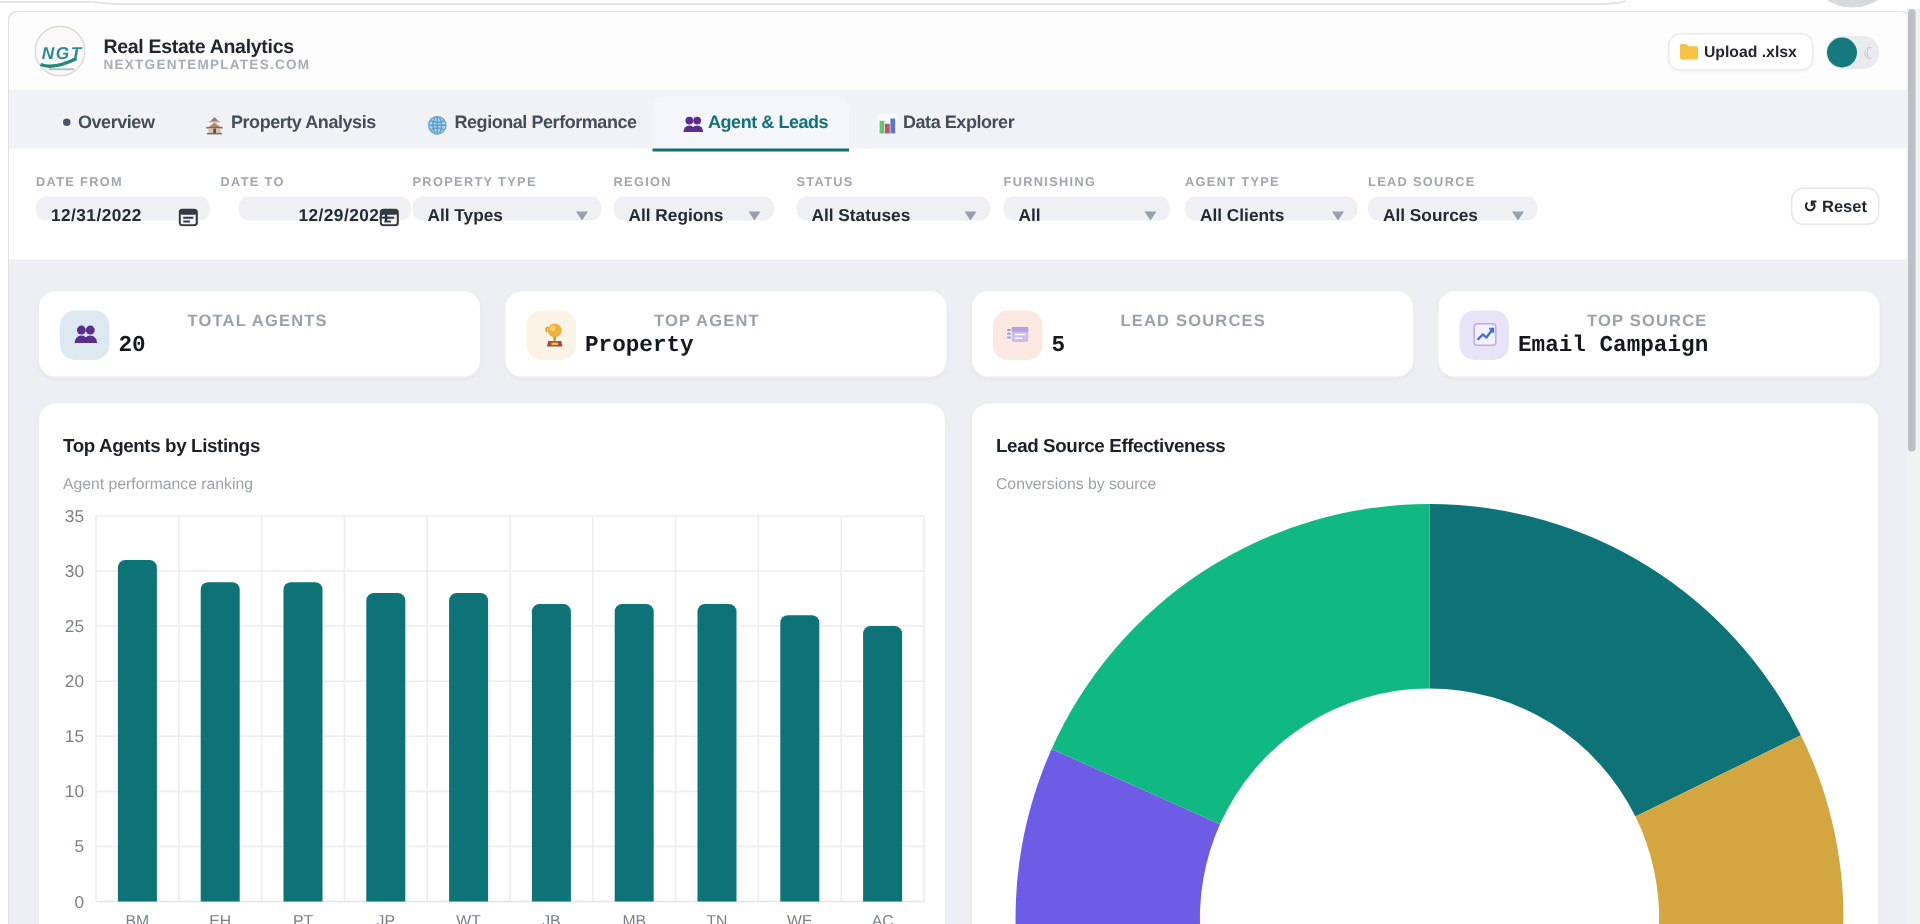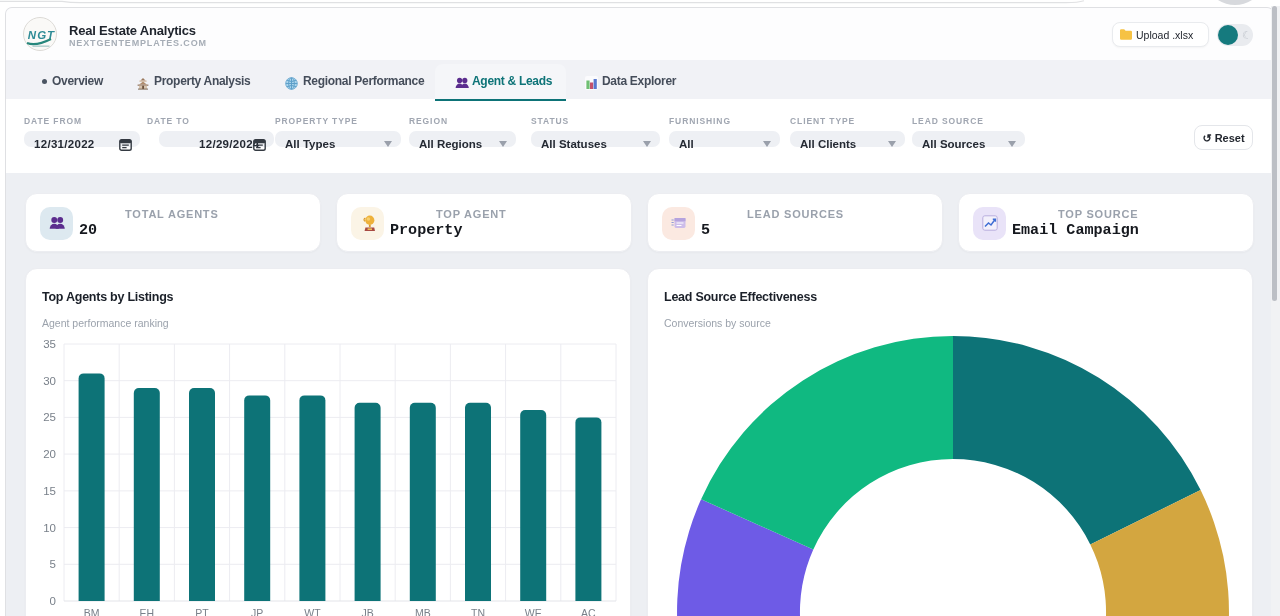--- a/index.html
+++ b/index.html
@@ -51,21 +51,21 @@
     <path d="M 4 26 Q 13 29.5 28 22" fill="none" stroke="#27877c" stroke-width="2.3"></path>
     <rect x="9.5" y="28.5" width="17" height="1.3" fill="#a8c8c6"></rect>
   </svg>
   <div class="abs" style="left:63px;top:14.5px;font-size:13px;font-weight:bold;letter-spacing:-0.2px;color:#20252e;">Real Estate Analytics</div>
   <div class="abs" style="left:63px;top:29.5px;font-size:9px;font-weight:bold;color:#a6adb6;letter-spacing:0.85px;">NEXTGENTEMPLATES.COM</div>
 
   <div class="abs" style="left:1106px;top:14px;width:97px;height:25px;background:#fff;border:1px solid #e9ebee;border-radius:8px;box-shadow:0 1px 2px rgba(0,0,0,0.04);"></div>
   <svg class="abs" style="left:1113px;top:20px;" width="14" height="13" viewBox="0 0 14 13">
     <path d="M 1 2.5 a1.2 1.2 0 0 1 1.2 -1.2 h3l1.4 1.5h5.2 a1.2 1.2 0 0 1 1.2 1.2 v6.5 a1.2 1.2 0 0 1 -1.2 1.2 h-9.6 a1.2 1.2 0 0 1 -1.2 -1.2 Z" fill="#f6c244"></path>
   </svg>
-  <div class="abs" style="left:1130px;top:20.5px;font-size:10.5px;font-weight:normal;color:#23272f;">Upload .xlsx</div>
+  <div class="abs" style="left:1130px;top:20.5px;font-size:10.5px;font-weight:bold;color:#23272f;">Upload .xlsx</div>
 
   <div class="abs" style="left:1211px;top:16px;width:36px;height:22px;border-radius:11px;background:#e9ebef;"></div>
   <div class="abs" style="left:1212px;top:17px;width:20px;height:20px;border-radius:50%;background:#157a7e;"></div>
   <div class="abs" style="left:1236px;top:21px;font-size:11px;color:#bcc1c9;">☾</div>
 
   <div class="abs" style="left:36px;top:71px;width:5px;height:5px;border-radius:50%;background:#4b5563;"></div>
   <div class="abs tabtxt" style="left:46px;top:66px;">Overview</div>
 
   <svg class="abs" style="left:130px;top:70px;" width="14" height="12" viewBox="0 0 14 12">
     <path d="M 7 0 L 9.5 2.6 L 4.5 2.6 Z" fill="#9c7a5e"></path>
@@ -103,21 +103,21 @@
     <rect x="8.6" y="3" width="3.2" height="10" fill="#5878cf"></rect>
   </svg>
   <div class="abs tabtxt" style="left:596px;top:66px;">Data Explorer</div>
 
   <div class="lbl" style="left:18px;top:108px;">DATE FROM</div>
   <div class="lbl" style="left:141px;top:108px;">DATE TO</div>
   <div class="lbl" style="left:269px;top:108px;">PROPERTY TYPE</div>
   <div class="lbl" style="left:403px;top:108px;">REGION</div>
   <div class="lbl" style="left:525px;top:108px;">STATUS</div>
   <div class="lbl" style="left:663px;top:108px;">FURNISHING</div>
-  <div class="lbl" style="left:784px;top:108px;">CLIENT TYPE</div>
+  <div class="lbl" style="left:784px;top:108px;">AGENT TYPE</div>
   <div class="lbl" style="left:906px;top:108px;">LEAD SOURCE</div>
 
   <div class="fbox" style="left:18px;width:116px;letter-spacing:0.3px;">12/31/2022
     <svg class="abs" style="right:8px;top:6.5px;" width="13" height="13" viewBox="0 0 13 13">
         <rect x="0.8" y="1.8" width="11.4" height="10.4" rx="1.8" fill="none" stroke="#343a42" stroke-width="1.4"></rect>
         <rect x="0.8" y="1.8" width="11.4" height="3.4" rx="1.5" fill="#343a42"></rect>
         <path d="M 3.2 7.2 h 6.6 M 3.2 9.6 h 4.4" stroke="#343a42" stroke-width="1.3" fill="none"></path>
       </svg>
   </div>
   <div class="fbox" style="left:153px;width:115px;letter-spacing:0.3px;padding-left:40px;">12/29/2024

